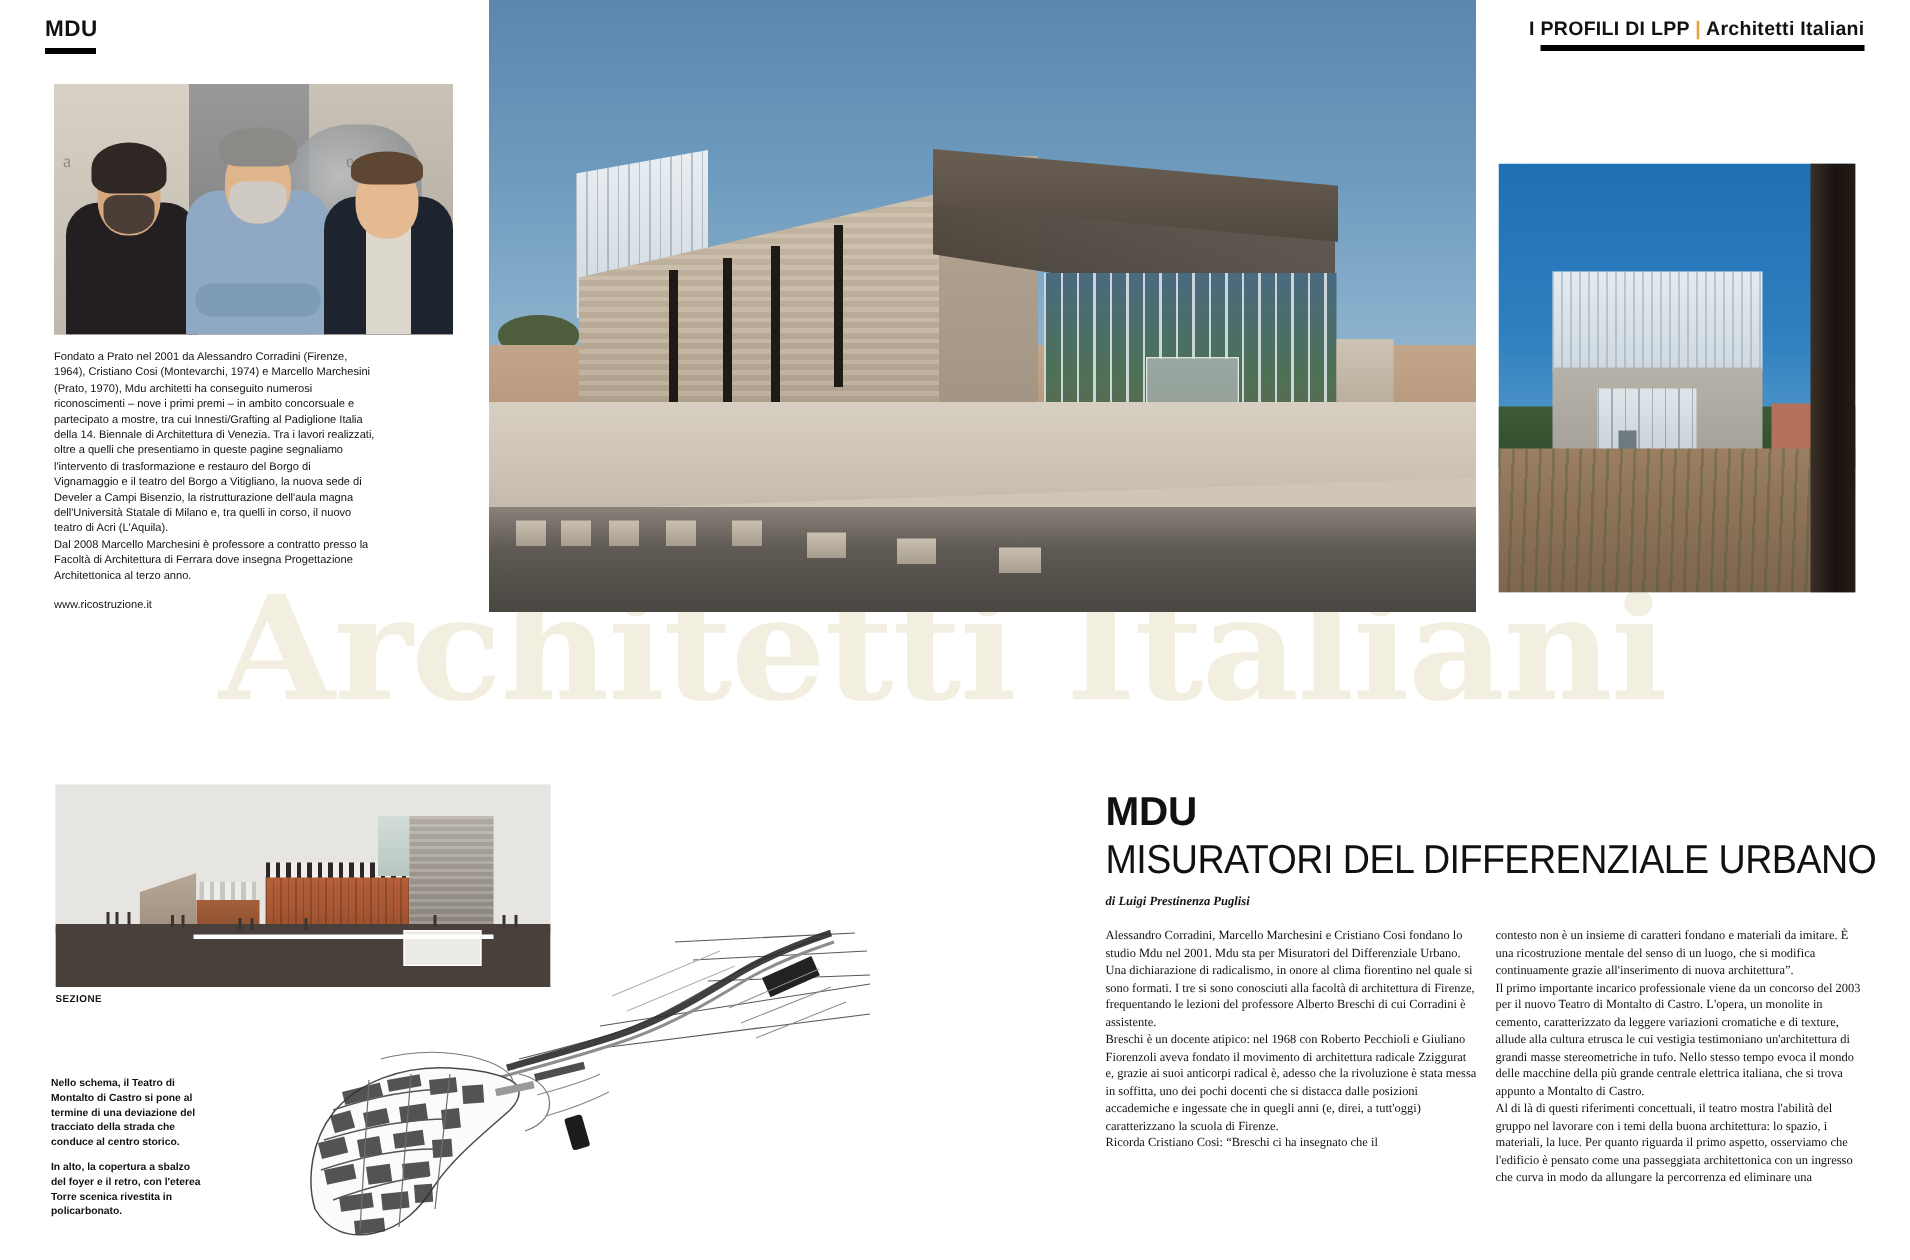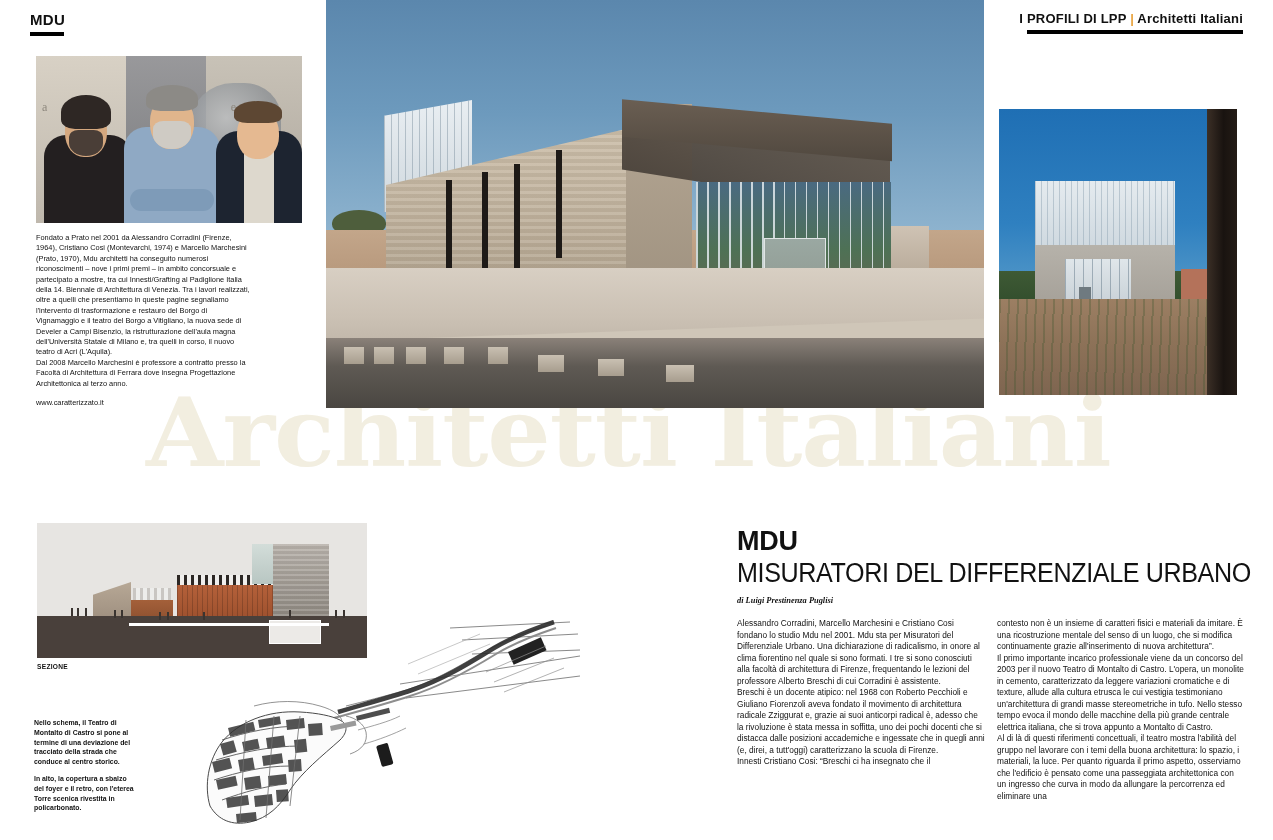--- a/index.html
+++ b/index.html
@@ -254,21 +254,21 @@
   #art-kicker { font-size:27px; font-weight:bold; letter-spacing:-.2px; color:#111;
     line-height:1; font-family:"Liberation Sans", sans-serif; }
   #art-title { font-size:27px; font-weight:normal; letter-spacing:-.4px; color:#111;
     line-height:1.08; margin-top:4px; transform:scaleX(.93); transform-origin:left center;
     white-space:nowrap; }
   #art-byline { font-family:"Liberation Serif", serif; font-style:italic; font-weight:bold;
     font-size:8.4px; color:#111; margin-top:8px; }
 
   
   .col { position:absolute; top:618px; width:248px; z-index:3;
-    font-size:8.3px; line-height:11.5px; color:#111; }
+    font-size:8.3px; line-height:11.5px; color:#111;font-family:Liberation Serif, serif; }
   .col p { margin:0; }
   #col-1 { left:737px; }
   #col-2 { left:997px; }
 </style>
 </head>
 <body>
 
 <div id="page">
 
   <div id="watermark">Architetti Italiani</div>
@@ -310,21 +310,21 @@
       <div class="shirt"></div>
       <div class="p-neck"></div>
       <div class="p-head"></div>
       <div class="p-hair"></div>
     </div>
   </div>
 
   <div id="caption-left">
     <p>Fondato a Prato nel 2001 da Alessandro Corradini (Firenze, 1964), Cristiano Cosi (Montevarchi, 1974) e Marcello Marchesini (Prato, 1970), Mdu architetti ha conseguito numerosi riconoscimenti – nove i primi premi – in ambito concorsuale e partecipato a mostre, tra cui Innesti/Grafting al Padiglione Italia della 14. Biennale di Architettura di Venezia. Tra i lavori realizzati, oltre a quelli che presentiamo in queste pagine segnaliamo l'intervento di trasformazione e restauro del Borgo di Vignamaggio e il teatro del Borgo a Vitigliano, la nuova sede di Develer a Campi Bisenzio, la ristrutturazione dell'aula magna dell'Università Statale di Milano e, tra quelli in corso, il nuovo teatro di Acri (L'Aquila).</p>
     <p>Dal 2008 Marcello Marchesini è professore a contratto presso la Facoltà di Architettura di Ferrara dove insegna Progettazione Architettonica al terzo anno.</p>
-    <p class="url">www.caratterizzato.it</p>
+    <p class="url">www.ricostruzione.it</p>
   </div>
 
   <div id="photo-main">
     <div class="sky"></div>
     <div class="tree">
       <div class="can"></div>
       <div class="trk"></div>
     </div>
     <div class="bldg-bg" style="left:0;width:46px;height:46px;"></div>
     <div class="bldg-bg" style="left:482px;width:110px;height:42px;background:#bb8b77;"></div>
@@ -466,21 +466,21 @@
 
   <div id="article-head">
     <div id="art-kicker">MDU</div>
     <div id="art-title">MISURATORI DEL DIFFERENZIALE URBANO</div>
     <div id="art-byline">di Luigi Prestinenza Puglisi</div>
   </div>
 
   <div class="col" id="col-1">
     <p>Alessandro Corradini, Marcello Marchesini e Cristiano Cosi fondano lo studio Mdu nel 2001. Mdu sta per Misuratori del Differenziale Urbano. Una dichiarazione di radicalismo, in onore al clima fiorentino nel quale si sono formati. I tre si sono conosciuti alla facoltà di architettura di Firenze, frequentando le lezioni del professore Alberto Breschi di cui Corradini è assistente.</p>
     <p>Breschi è un docente atipico: nel 1968 con Roberto Pecchioli e Giuliano Fiorenzoli aveva fondato il movimento di architettura radicale Zziggurat e, grazie ai suoi anticorpi radical è, adesso che la rivoluzione è stata messa in soffitta, uno dei pochi docenti che si distacca dalle posizioni accademiche e ingessate che in quegli anni (e, direi, a tutt'oggi) caratterizzano la scuola di Firenze.</p>
-    <p>Innesti Cristiano Cosi: “Breschi ci ha insegnato che il</p>
+    <p>Ricorda Cristiano Cosi: “Breschi ci ha insegnato che il</p>
   </div>
   <div class="col" id="col-2">
-    <p>contesto non è un insieme di caratteri fisici e materiali da imitare. È una ricostruzione mentale del senso di un luogo, che si modifica continuamente grazie all'inserimento di nuova architettura”.</p>
+    <p>contesto non è un insieme di caratteri fondano e materiali da imitare. È una ricostruzione mentale del senso di un luogo, che si modifica continuamente grazie all'inserimento di nuova architettura”.</p>
     <p>Il primo importante incarico professionale viene da un concorso del 2003 per il nuovo Teatro di Montalto di Castro. L'opera, un monolite in cemento, caratterizzato da leggere variazioni cromatiche e di texture, allude alla cultura etrusca le cui vestigia testimoniano un'architettura di grandi masse stereometriche in tufo. Nello stesso tempo evoca il mondo delle macchine della più grande centrale elettrica italiana, che si trova appunto a Montalto di Castro.</p>
     <p>Al di là di questi riferimenti concettuali, il teatro mostra l'abilità del gruppo nel lavorare con i temi della buona architettura: lo spazio, i materiali, la luce. Per quanto riguarda il primo aspetto, osserviamo che l'edificio è pensato come una passeggiata architettonica con un ingresso che curva in modo da allungare la percorrenza ed eliminare una</p>
   </div>
 
 </div>
 
 </body></html>

